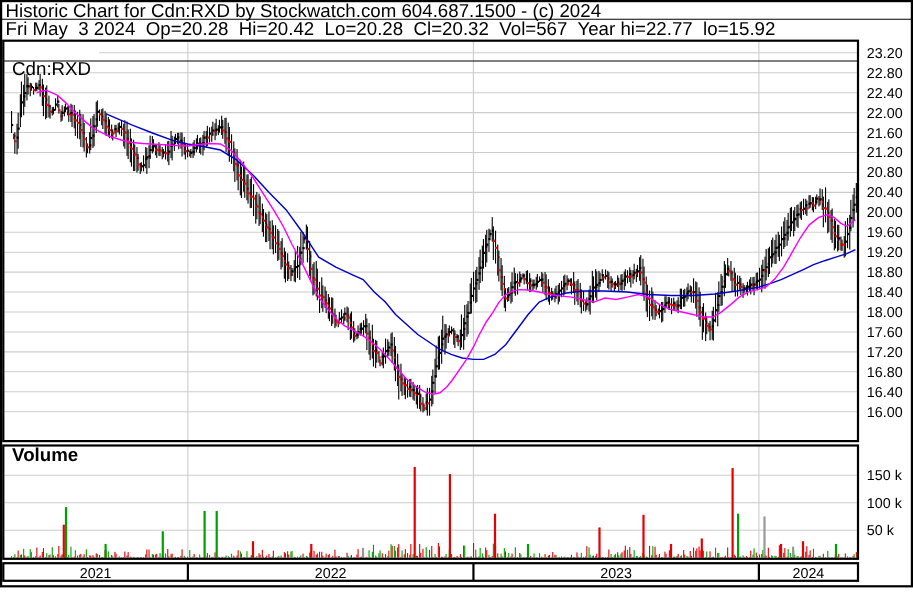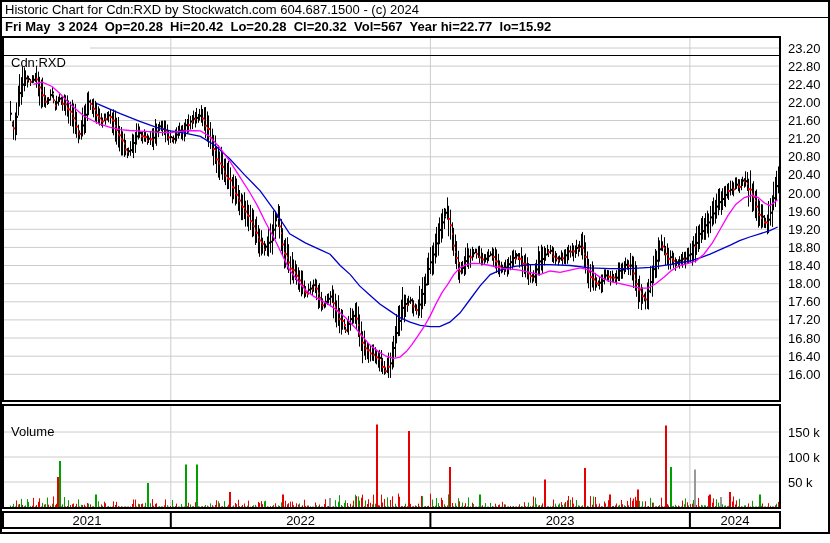--- a/index.html
+++ b/index.html
@@ -1,22 +1,22 @@
 <!DOCTYPE html>
 <html><head>
 <meta charset="utf-8">
 <style>
   html,body{margin:0;padding:0;background:#fff;}
   .wrap{position:relative;width:830px;height:543px;background:#fff;
         font-family:"Liberation Sans",sans-serif;color:#000;overflow:hidden;}
-  .txt{position:absolute;font-size:13px;line-height:14px;white-space:pre;text-align:center;}
+  .txt{position:absolute;font-size:17px;line-height:14px;white-space:pre;text-align:center;}
   .t1{left:5px;top:3px;}
-  .t2{left:5px;top:20px;font-weight:bold;}
+  .t2{left:5px;top:20px;}
   .sym{left:11px;top:56px;}
-  .vol{left:11px;top:425px;}
+  .vol{left:11px;top:407px;font-weight:bold;}
   svg{position:absolute;left:0;top:0;}
 </style>
 </head>
 <body>
 
 <div class="wrap">
   <svg id="cv" width="830" height="543" viewBox="0 0 830 543">
       <rect x="0" y="0" width="830" height="543" fill="#ffffff"></rect>
       <line x1="90" y1="48.0" x2="779" y2="48.0" stroke="#cccccc" stroke-width="1"></line>
       <line x1="4" y1="66.1" x2="779" y2="66.1" stroke="#cccccc" stroke-width="1"></line>

